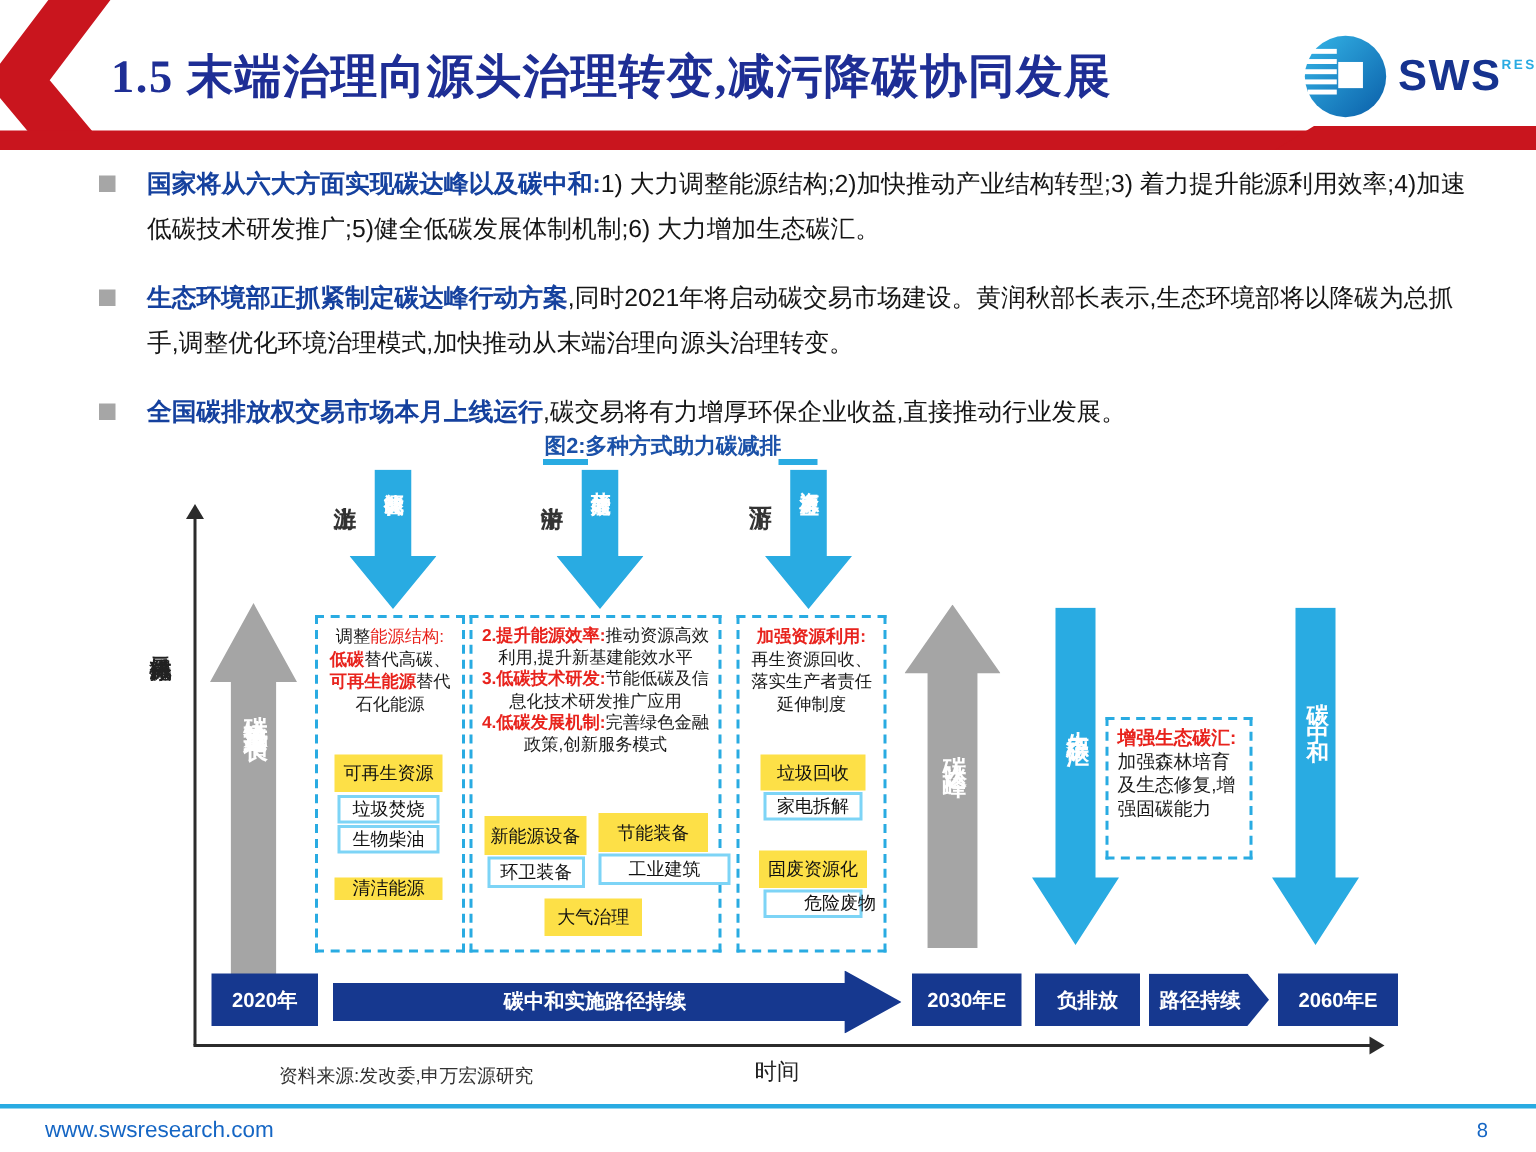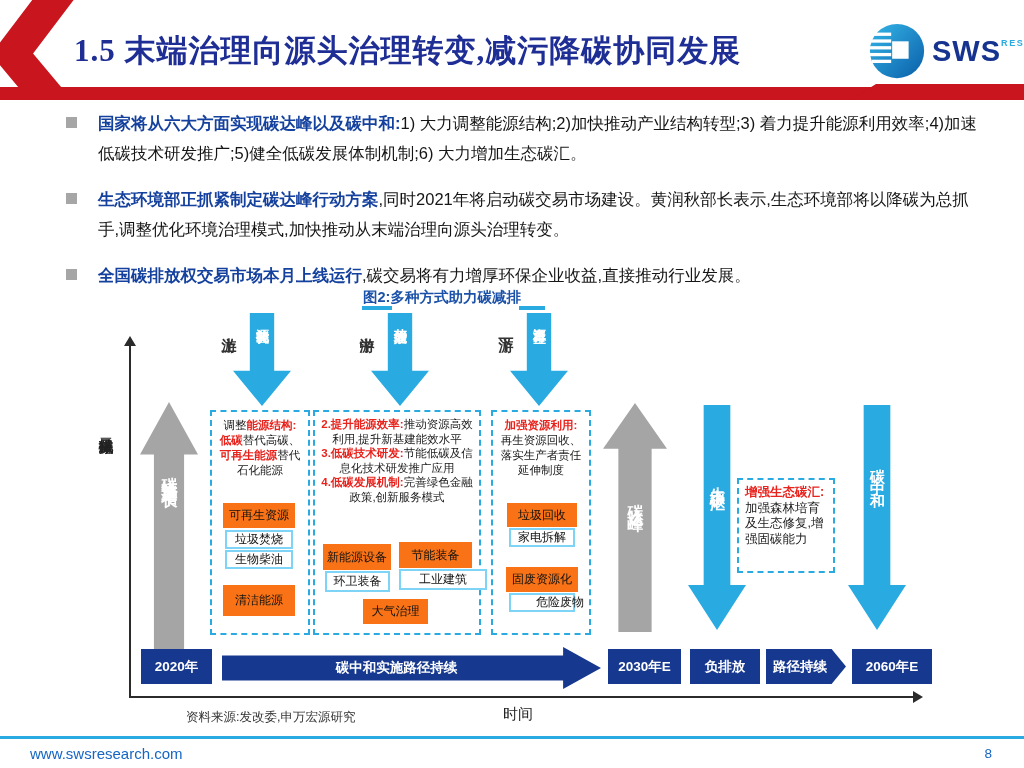--- a/index.html
+++ b/index.html
@@ -72,28 +72,28 @@
   .box-mid{left:313px;top:410px;width:168px;height:225px;}
   .box-down{left:491px;top:410px;width:100px;height:225px;}
   .box-eco{left:737px;top:478px;width:98px;height:95px;}
   .box-lines{padding:6px 3px 0 3px;text-align:center;font-size:11.5px;line-height:15px;color:#1a1a1a;}
   .box-paras{padding:5px 3px 0 3px;text-align:center;font-size:11.5px;line-height:14.5px;color:#1a1a1a;}
   .box-paras p{margin:0;}
   .eco-text{padding:5px 6px;font-size:12.5px;line-height:15.5px;color:#1a1a1a;text-align:left;}
   
   .tag{box-sizing:border-box;display:flex;align-items:center;justify-content:center;
     font-size:12px;color:#111;white-space:nowrap;}
-  .tag-filled{background:#f97316;}
+  .tag-filled{background:#fde047;}
   .tag-outline{background:#fff;border:2px solid #7dd4f6;}
   .abs{position:absolute;}
   
   .u-tag1{left:11px;top:91px;width:72px;height:25px;}
   .u-tag2{left:13px;top:118px;width:68px;height:19px;}
   .u-tag3{left:13px;top:138px;width:68px;height:19px;}
-  .u-tag4{left:11px;top:173px;width:72px;height:31px;}
+  .u-tag4{left:11px;top:173px;width:72px;height:15px;}
   
   .m-tag1{left:8px;top:132px;width:68px;height:26px;}
   .m-tag2{left:84px;top:130px;width:73px;height:26px;}
   .m-tag3{left:10px;top:159px;width:65px;height:21px;}
   .m-tag4{left:84px;top:157px;width:88px;height:21px;}
   .m-tag5{left:48px;top:187px;width:65px;height:25px;}
   
   .d-tag1{left:14px;top:91px;width:70px;height:24px;}
   .d-tag2{left:16px;top:116px;width:66px;height:19px;}
   .d-tag3{left:13px;top:155px;width:72px;height:25px;}
@@ -193,21 +193,21 @@
     <div class="down-arrow-sm arrow-stage-2">
       <span class="v-text">节能增效</span>
     </div>
     <div class="stage-label stage-label-3 v-text">下游</div>
     <div class="down-arrow-sm arrow-stage-3">
       <span class="v-text">资源再生</span>
     </div>
 
     <div class="dash-box box-up">
       <div class="box-lines">
-        <div><span>调整</span><span style="color: rgb(232, 35, 29); font-weight: bold;">能源结构:</span></div>
+        <div><span>调整</span><span style="color: rgb(232, 35, 29); font-weight: normal;">能源结构:</span></div>
         <div><span style="color: rgb(232, 35, 29); font-weight: bold;">低碳</span><span>替代高碳、</span></div>
         <div><span style="color: rgb(232, 35, 29); font-weight: bold;">可再生能源</span><span>替代</span></div>
         <div><span>石化能源</span></div>
       </div>
       <div class="tag tag-filled abs u-tag1">可再生资源</div>
       <div class="tag tag-outline abs u-tag2">垃圾焚烧</div>
       <div class="tag tag-outline abs u-tag3">生物柴油</div>
       <div class="tag tag-filled abs u-tag4">清洁能源</div>
     </div>
 

